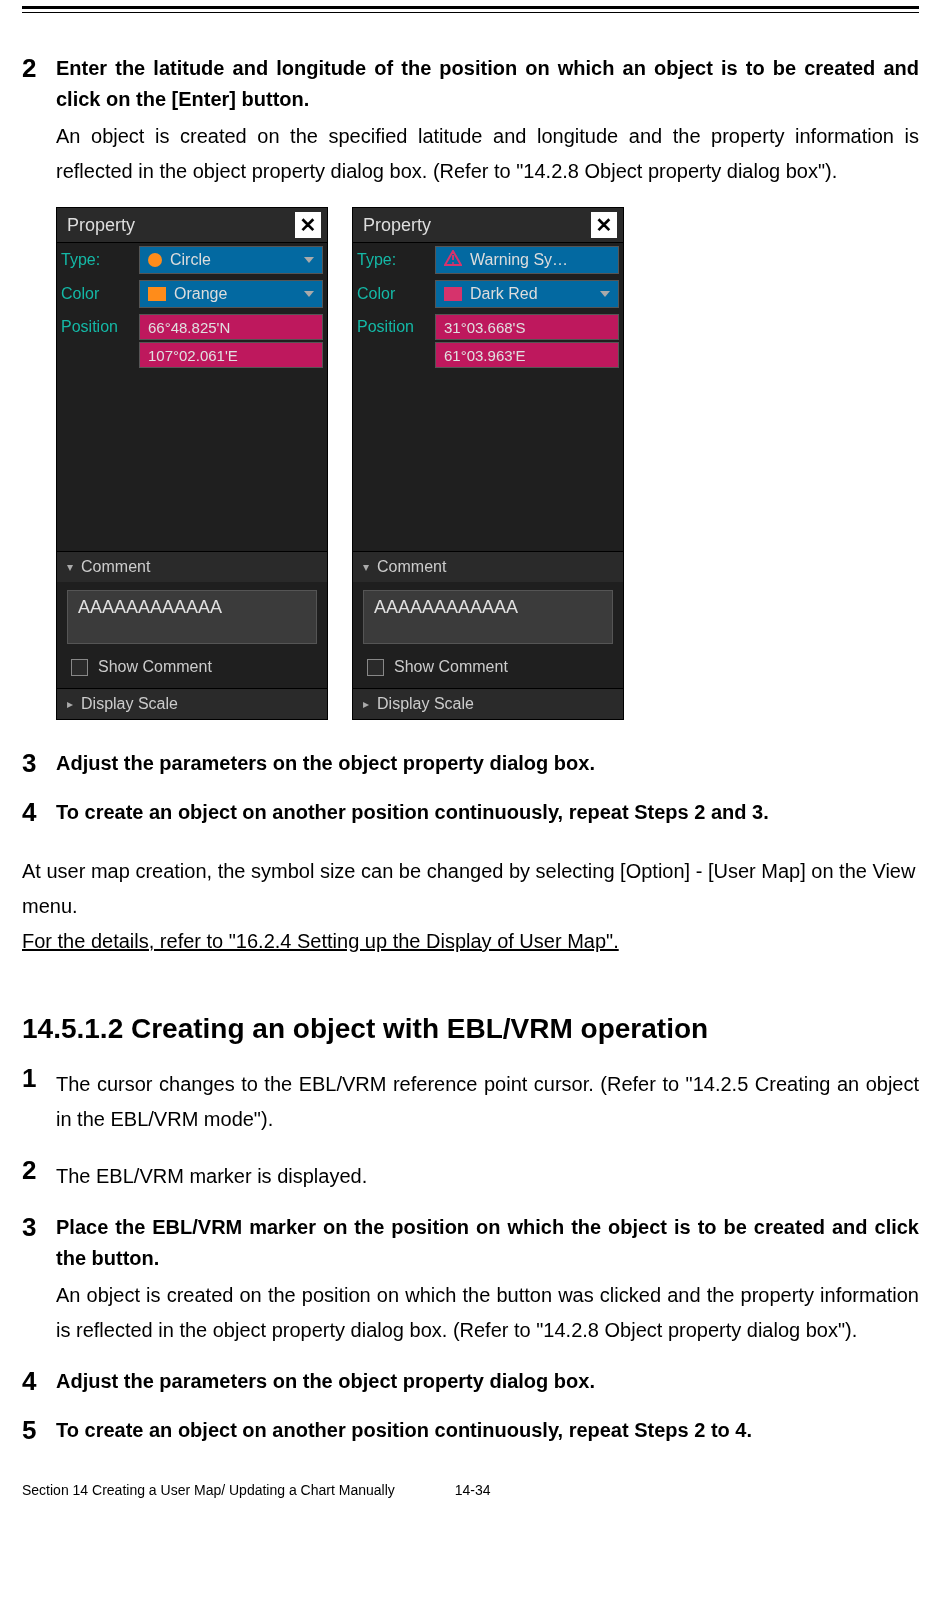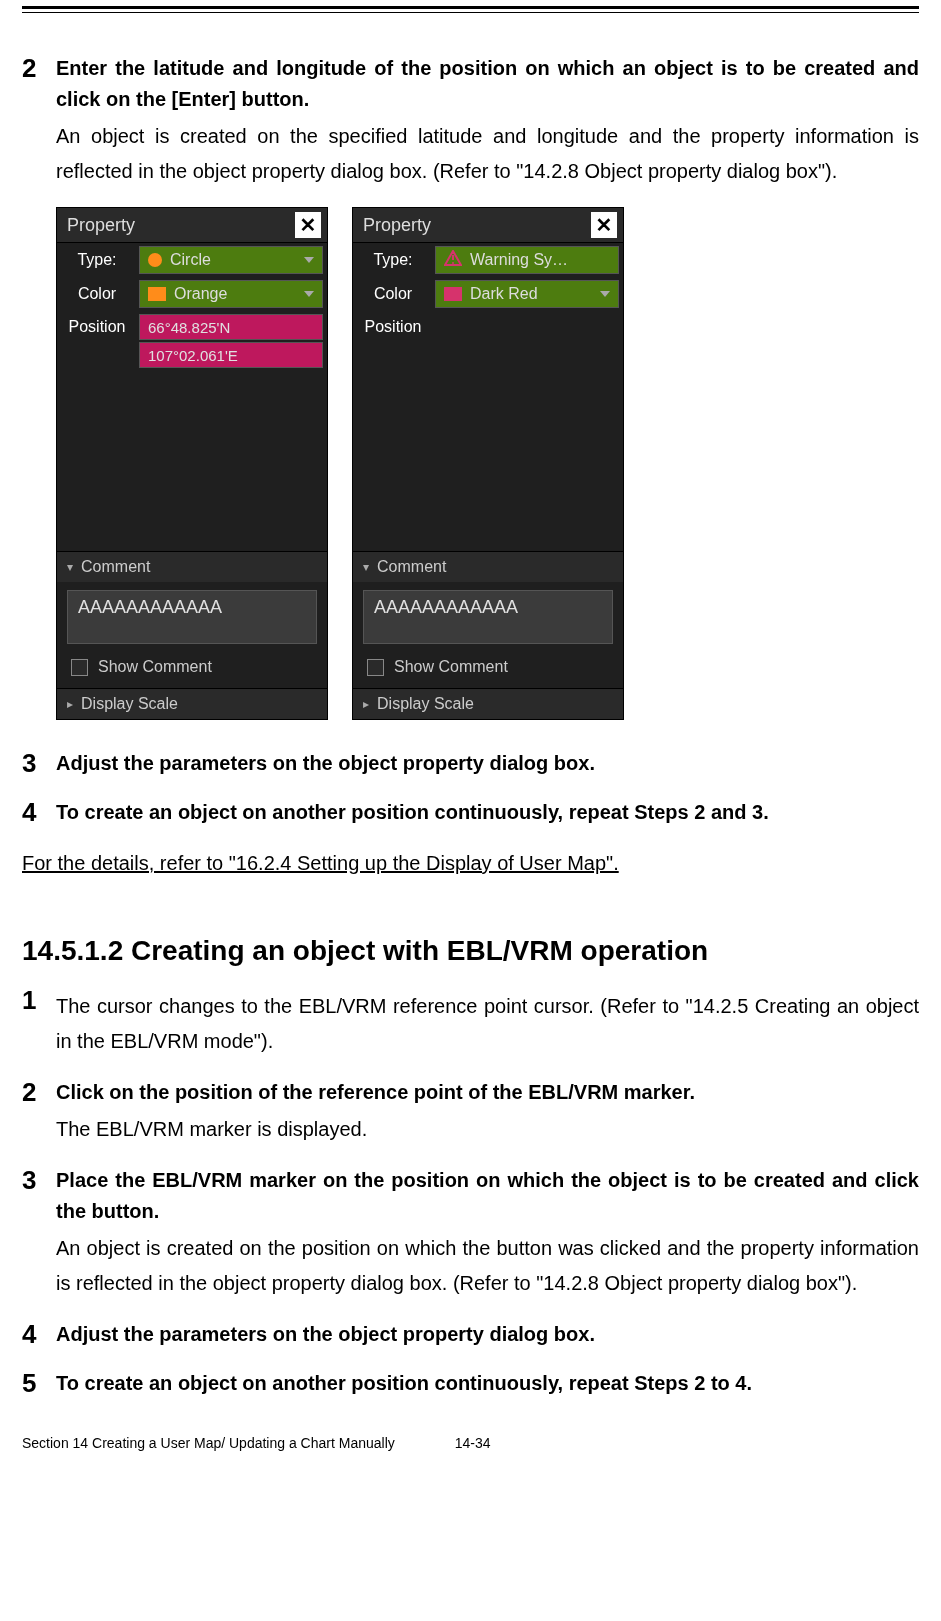--- a/index.html
+++ b/index.html
@@ -77,30 +77,30 @@
     font-size: 20px;
   }
   .prop-row {
     display: flex;
     align-items: center;
     padding: 3px 4px;
     gap: 6px;
   }
   .prop-label {
     width: 72px;
-    text-align: center;
-    color: #ffffff;
+    text-align: left;
+    color: #14b8a6;
     font-size: 16px;
     flex: none;
   }
   .prop-label.pos { width: 72px; }
   .dropdown {
     flex: 1;
     height: 26px;
-    background: #4d7c0f;
+    background: #0369a1;
     border: 1px solid #555;
     display: flex;
     align-items: center;
     padding: 0 8px;
     color: #ddd;
     position: relative;
     gap: 8px;
   }
   .dropdown .caret {
     margin-left: auto;
@@ -269,20 +269,24 @@
       <div class="prop-row">
         <span class="prop-label">Color</span>
         <div class="dropdown">
           <span class="swatch darkred"></span>
           <span>Dark Red</span>
           <span class="caret"></span>
         </div>
       </div>
       <div class="prop-row" style="align-items:flex-start;">
         <span class="prop-label pos" style="padding-top:4px;">Position</span>
+        <div class="pos-stack">
+          <div class="readonly">31°03.668'S</div>
+          <div class="readonly">61°03.963'E</div>
+        </div>
       </div>
       <div class="panel-filler"></div>
       <div class="section-toggle">
         <span class="arr">▾</span>
         <span>Comment</span>
       </div>
       <div class="comment-box">
         <span>AAAAAAAAAAAA</span>
       </div>
       <div class="show-comment">
@@ -306,37 +310,37 @@
   </div>
   <div class="step">
     <div class="step-row">
       <div class="step-num">4</div>
       <div class="step-body">
         <div class="step-title">To create an object on another position continuously, repeat Steps 2 and 3.</div>
       </div>
     </div>
   </div>
 
+  <div class="para">At user map creation, the symbol size can be changed by selecting [Option] - [User Map] on the View menu.</div>
   <div class="para" style="margin-top:0;text-decoration:underline;">For the details, refer to "16.2.4 Setting up the Display of User Map".</div>
 
   <div class="subheading">14.5.1.2    Creating an object with EBL/VRM operation</div>
 
   <div class="step">
     <div class="step-row">
       <div class="step-num">1</div>
       <div class="step-body">
         <div class="step-desc">The cursor changes to the EBL/VRM reference point cursor. (Refer to "14.2.5 Creating an object in the EBL/VRM mode").</div>
       </div>
     </div>
   </div>
   <div class="step">
     <div class="step-row">
       <div class="step-num">2</div>
       <div class="step-body">
-        <div class="step-title">Click on the position of the reference point of the EBL/VRM marker.</div>
         <div class="step-desc">The EBL/VRM marker is displayed.</div>
       </div>
     </div>
   </div>
   <div class="step">
     <div class="step-row">
       <div class="step-num">3</div>
       <div class="step-body">
         <div class="step-title">Place the EBL/VRM marker on the position on which the object is to be created and click the button.</div>
         <div class="step-desc">An object is created on the position on which the button was clicked and the property information is reflected in the object property dialog box. (Refer to "14.2.8 Object property dialog box").</div>

